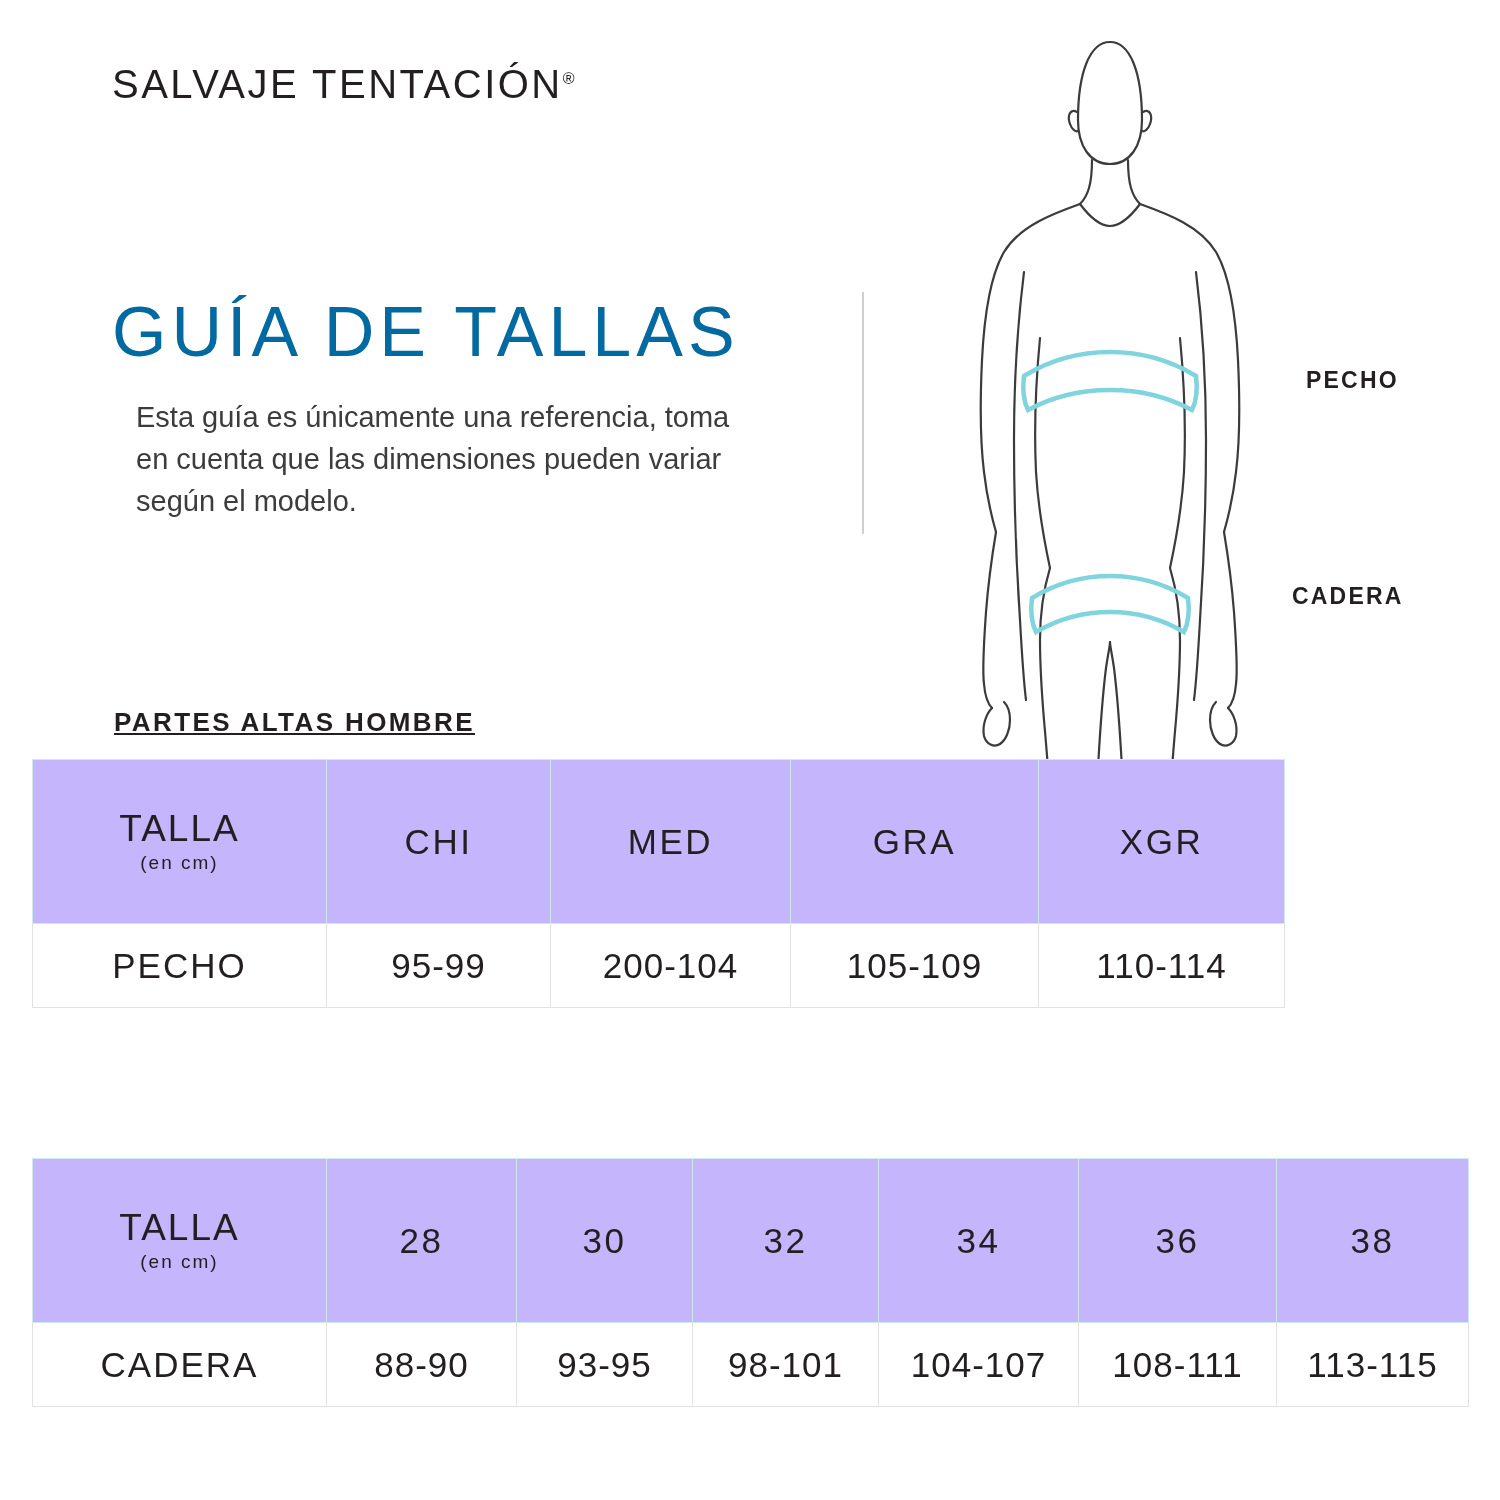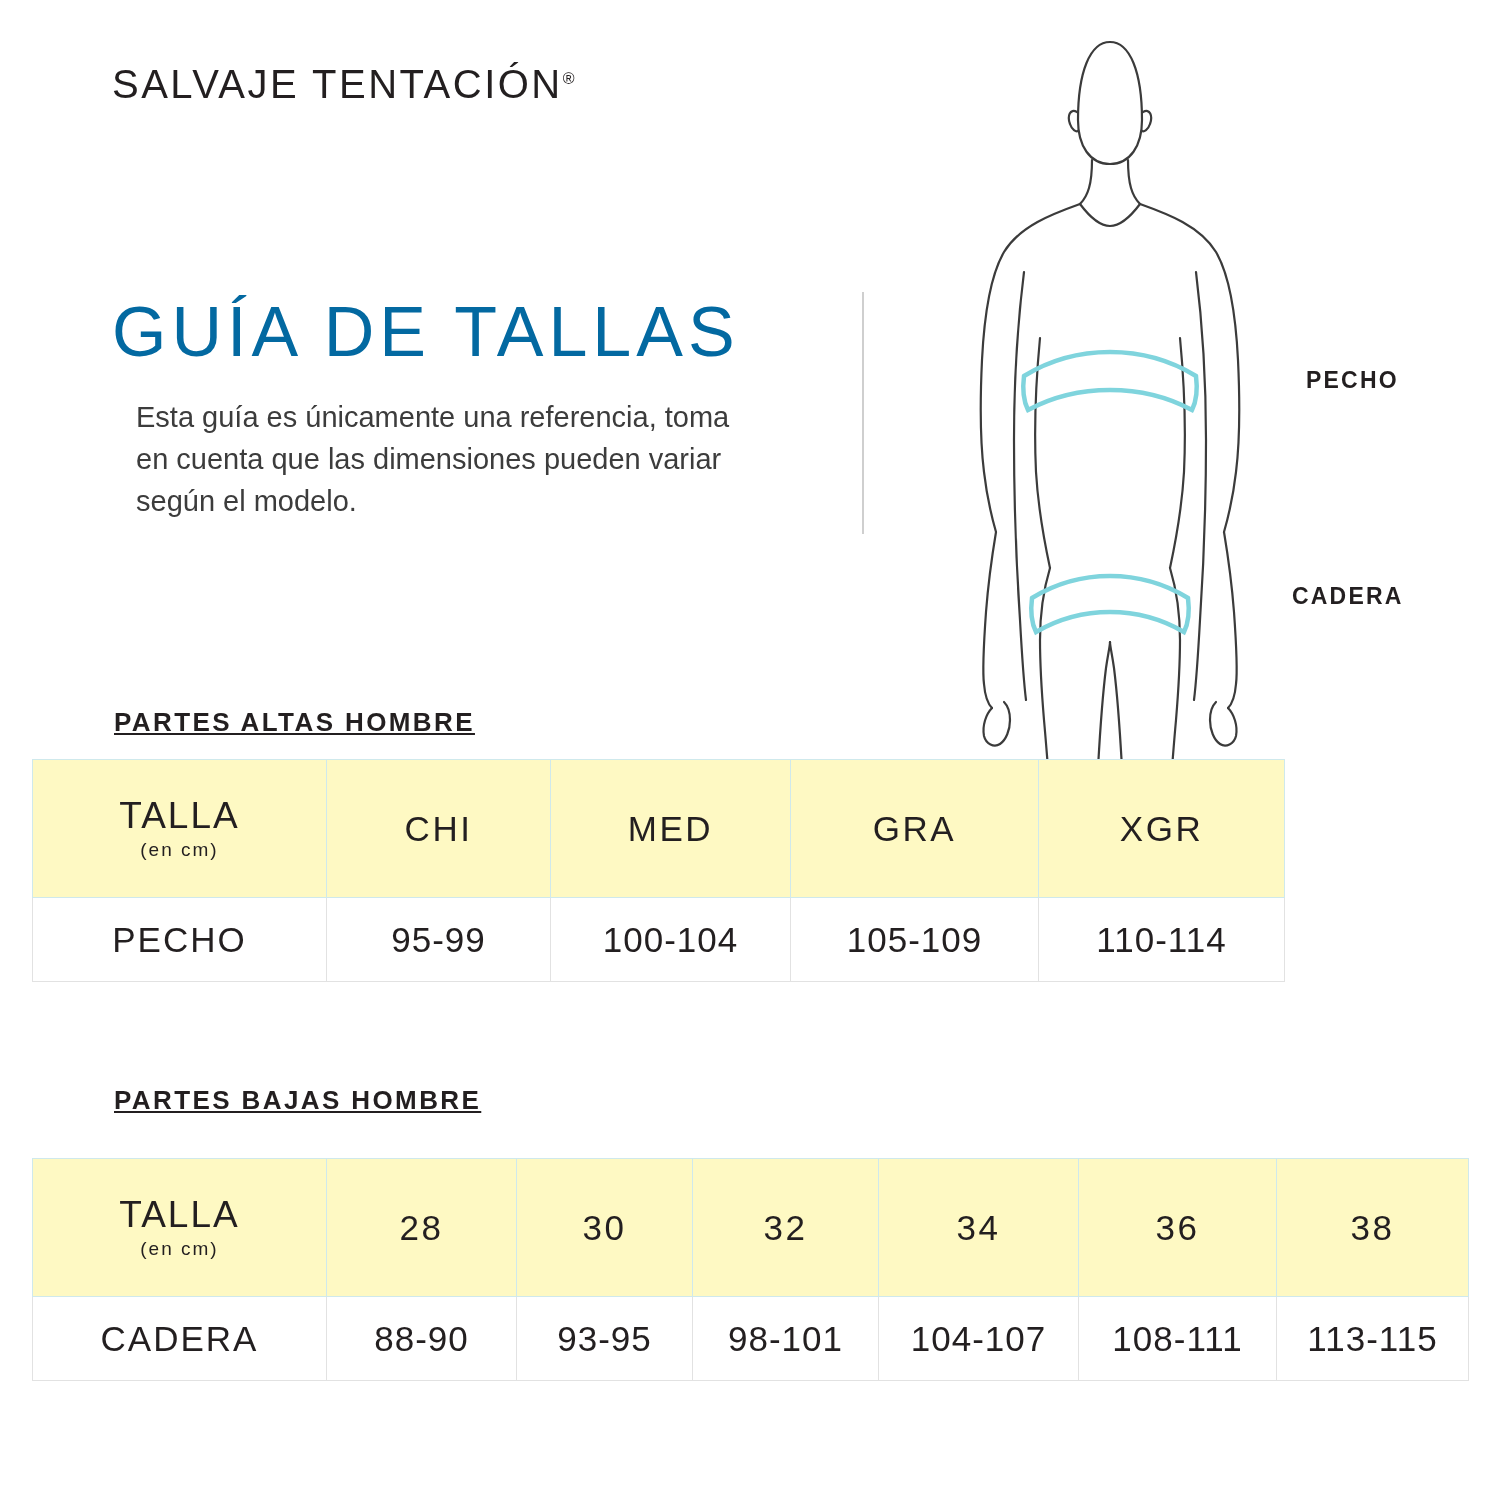--- a/index.html
+++ b/index.html
@@ -111,22 +111,22 @@
   }
   .tbl-1 { left: 32px; top: 759px; width: 1252px; }
   .tbl-2 { left: 32px; top: 1158px; width: 1436px; }
 
   table th, table td {
     border: 1px solid #e2e2e2;
     text-align: center;
     font-weight: 400;
   }
   thead th {
-    background: #fef9c3;
-    height: 138px;
+    background: #c4b5fd;
+    height: 164px;
     border-color: #cfe9ec;
     color: #231f20;
   }
   .hdr-main {
     font-size: 37px;
     letter-spacing: 2px;
     line-height: 1.05;
   }
   .hdr-sub {
     display: block;
@@ -233,28 +233,27 @@
         <th class="hdr-size">CHI</th>
         <th class="hdr-size">MED</th>
         <th class="hdr-size">GRA</th>
         <th class="hdr-size">XGR</th>
       </tr>
     </thead>
     <tbody>
       <tr>
         <td class="rowlabel">PECHO</td>
         <td>95-99</td>
-        <td>100-104</td>
+        <td>200-104</td>
         <td>105-109</td>
         <td>110-114</td>
       </tr>
     </tbody>
   </table>
 
-  <div class="section-title st-2">PARTES BAJAS HOMBRE</div>
 
   <table class="tbl-2">
     <colgroup>
       <col style="width:294px">
       <col style="width:190px">
       <col style="width:176px">
       <col style="width:186px">
       <col style="width:200px">
       <col style="width:198px">
       <col style="width:192px">

